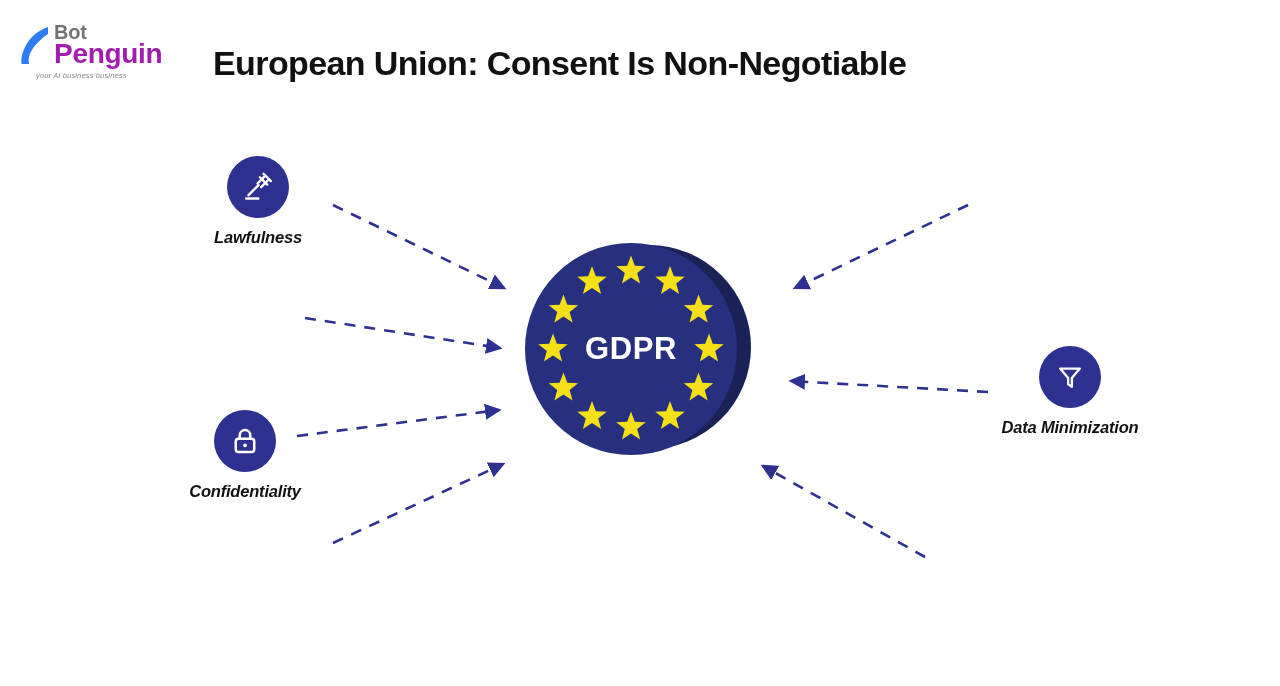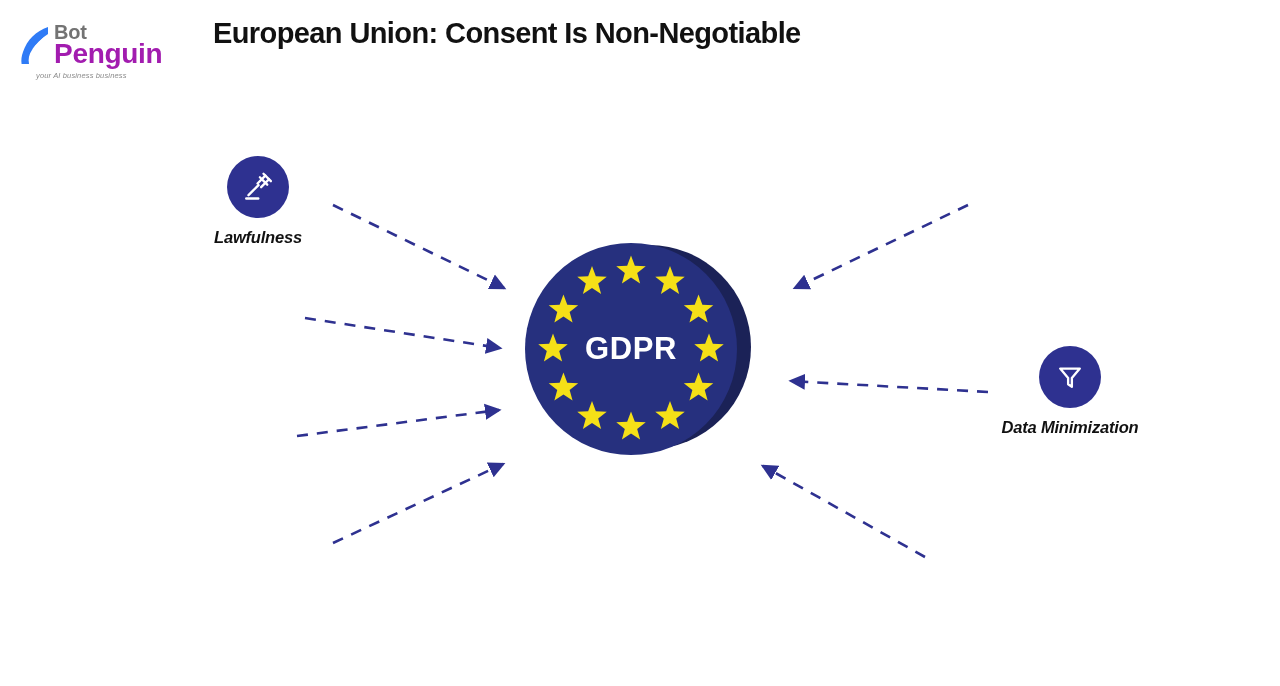--- a/index.html
+++ b/index.html
@@ -58,22 +58,22 @@
     font-style: italic;
     color: #8a8a8a;
     letter-spacing: 0.15px;
     white-space: nowrap;
   }
 
   
   #page-title {
     position: absolute;
     left: 213px;
-    top: 17px;
-    font-size: 29px;
+    top: 44px;
+    font-size: 34px;
     font-weight: bold;
     color: #111111;
     letter-spacing: -0.6px;
     white-space: nowrap;
   }
 
   
   #diagram {
     position: absolute;
     left: 0;
@@ -242,20 +242,30 @@
         <path d="M17.9 2.9 L11.6 9.2"></path>
         <path d="M20.8 5.8 L14.5 12.1"></path>
         <path d="M12.4 10.5 L4.4 18.5"></path>
         <path d="M2.6 21.2 L12.2 21.2"></path>
       </svg>
     </div>
     <div class="node-label">Lawfulness</div>
   </div>
 
 
+  <div class="node node-left" id="node-confidentiality">
+    <div class="node-icon">
+      <svg width="30" height="30" viewBox="0 0 24 24" fill="none" stroke="#ffffff" stroke-width="2" stroke-linecap="round" stroke-linejoin="round">
+        <rect x="4.6" y="10.2" width="14.8" height="10.6" rx="2.2"></rect>
+        <path d="M7.8 10.2 V7.4 a4.2 4.2 0 0 1 8.4 0 V10.2"></path>
+        <circle cx="12" cy="15.4" r="1.5" fill="#ffffff" stroke="none"></circle>
+      </svg>
+    </div>
+    <div class="node-label">Confidentiality</div>
+  </div>
 
 
 
   <div class="node node-right" id="node-dataminimization">
     <div class="node-icon">
       <svg width="28" height="28" viewBox="0 0 24 24" fill="none" stroke="#ffffff" stroke-width="2" stroke-linecap="round" stroke-linejoin="round">
         <path d="M3.6 4.8 H20.4 L13.6 12.8 V20.4 L10.4 18.2 V12.8 Z"></path>
       </svg>
     </div>
     <div class="node-label">Data Minimization</div>

